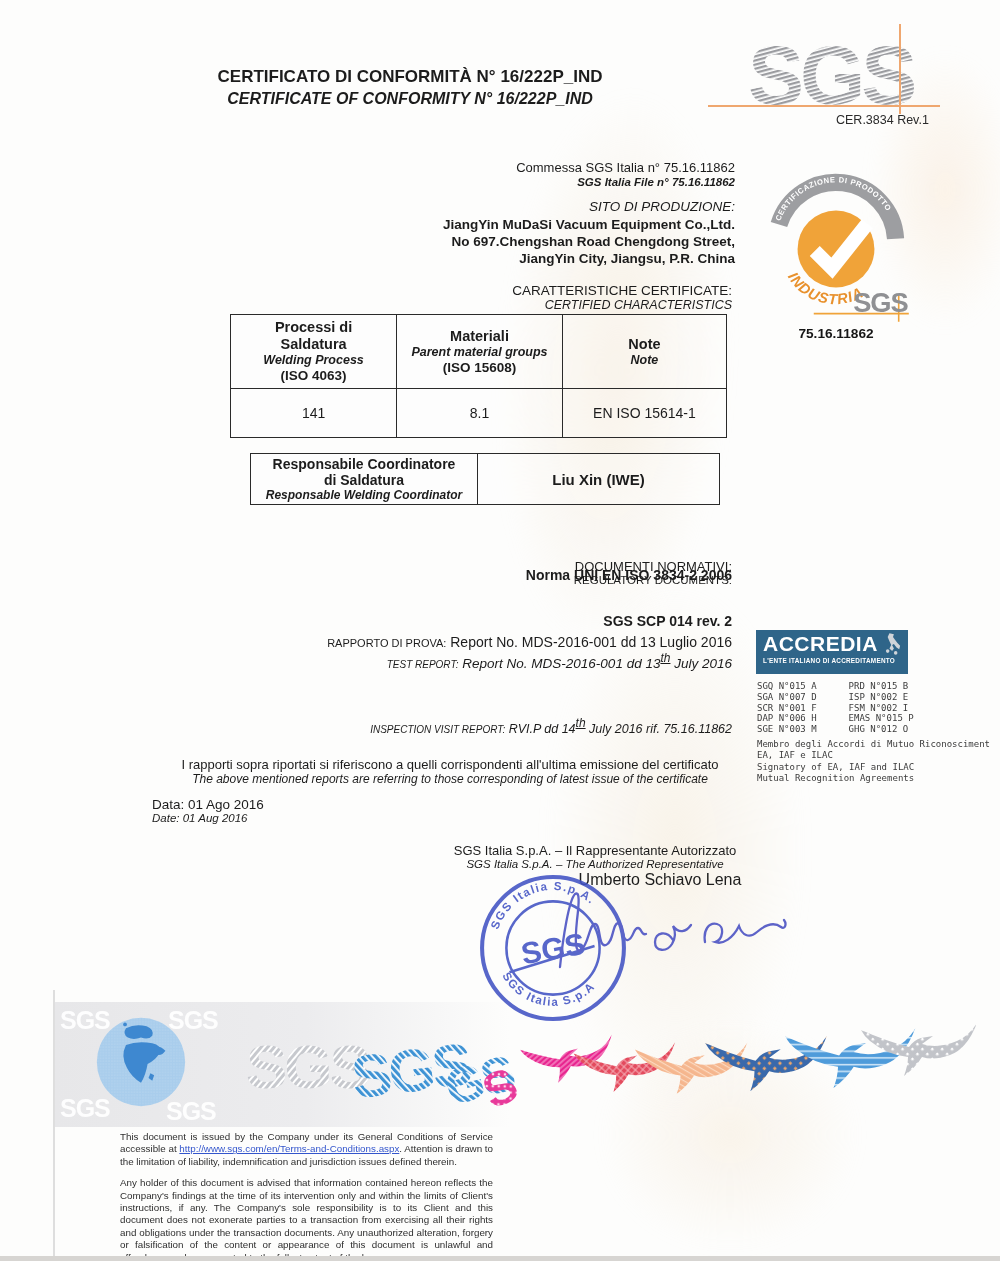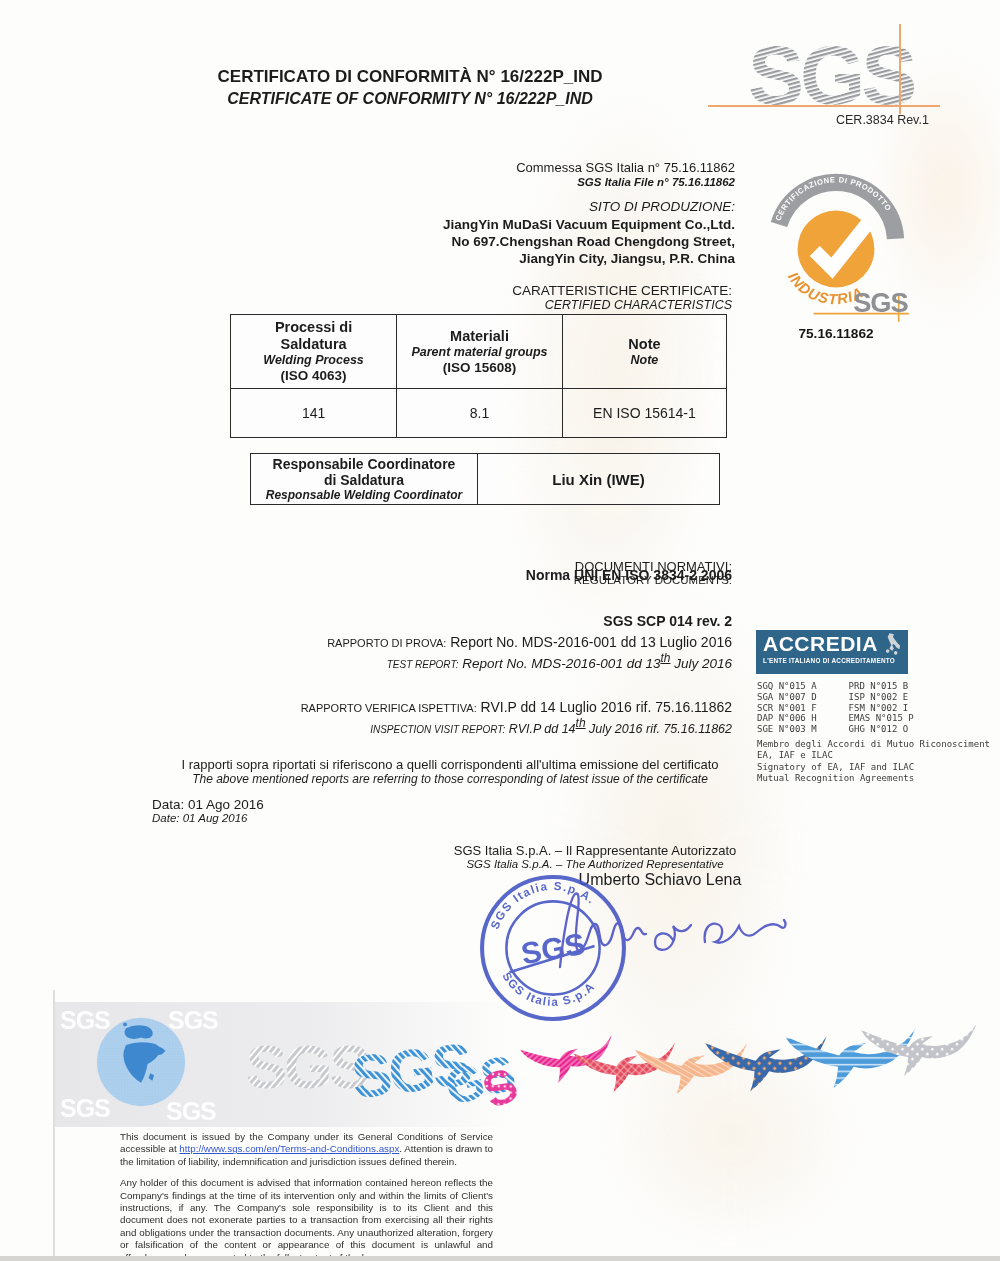--- a/index.html
+++ b/index.html
@@ -212,23 +212,20 @@
     <div class="l2">REGULATORY DOCUMENTS:</div>
   </div>
   <div class="abs norma">Norma UNI EN ISO 3834-2 2006</div>
 
   <div class="abs scp">SGS SCP 014 rev. 2</div>
   <div class="abs report-line prova">
     <span class="lab-sm">RAPPORTO DI PROVA:</span><span class="val-md"> Report No. MDS-2016-001 dd 13 Luglio 2016</span>
   </div>
   <div class="abs report-line testrep it-line">
     <span class="lab-xs">TEST REPORT:</span><span class="val-it"> Report No. MDS-2016-001 dd 13</span><span class="sup">th</span><span class="val-it"> July 2016</span>
-  </div>
-  <div class="abs report-line verifica">
-    <span class="lab-sm">RAPPORTO VERIFICA ISPETTIVA:</span><span class="val-md"> RVI.P dd 14 Luglio 2016 rif. 75.16.11862</span>
   </div>
   <div class="abs report-line inspection it-line">
     <span class="lab-xs">INSPECTION VISIT REPORT:</span><span class="val-it" style="font-size:12.5px"> RVI.P dd 14</span><span class="sup">th</span><span class="val-it" style="font-size:12.5px"> July 2016 rif. 75.16.11862</span>
   </div>
 
   <div class="abs accredia-box">
     <div class="accredia-row">
       <span class="accredia-name">ACCREDIA</span>
       <svg width="16" height="22" viewBox="0 0 18 24">
         <path d="M5 0 L10 1 L9 4 L11 7 L14 11 L17 14 L16 18 L13 16 L10 12 L8 13 L10 17 L8 20 L5 17 L7 13 L5 9 L3 4 Z" fill="#cfd4d9"></path>

